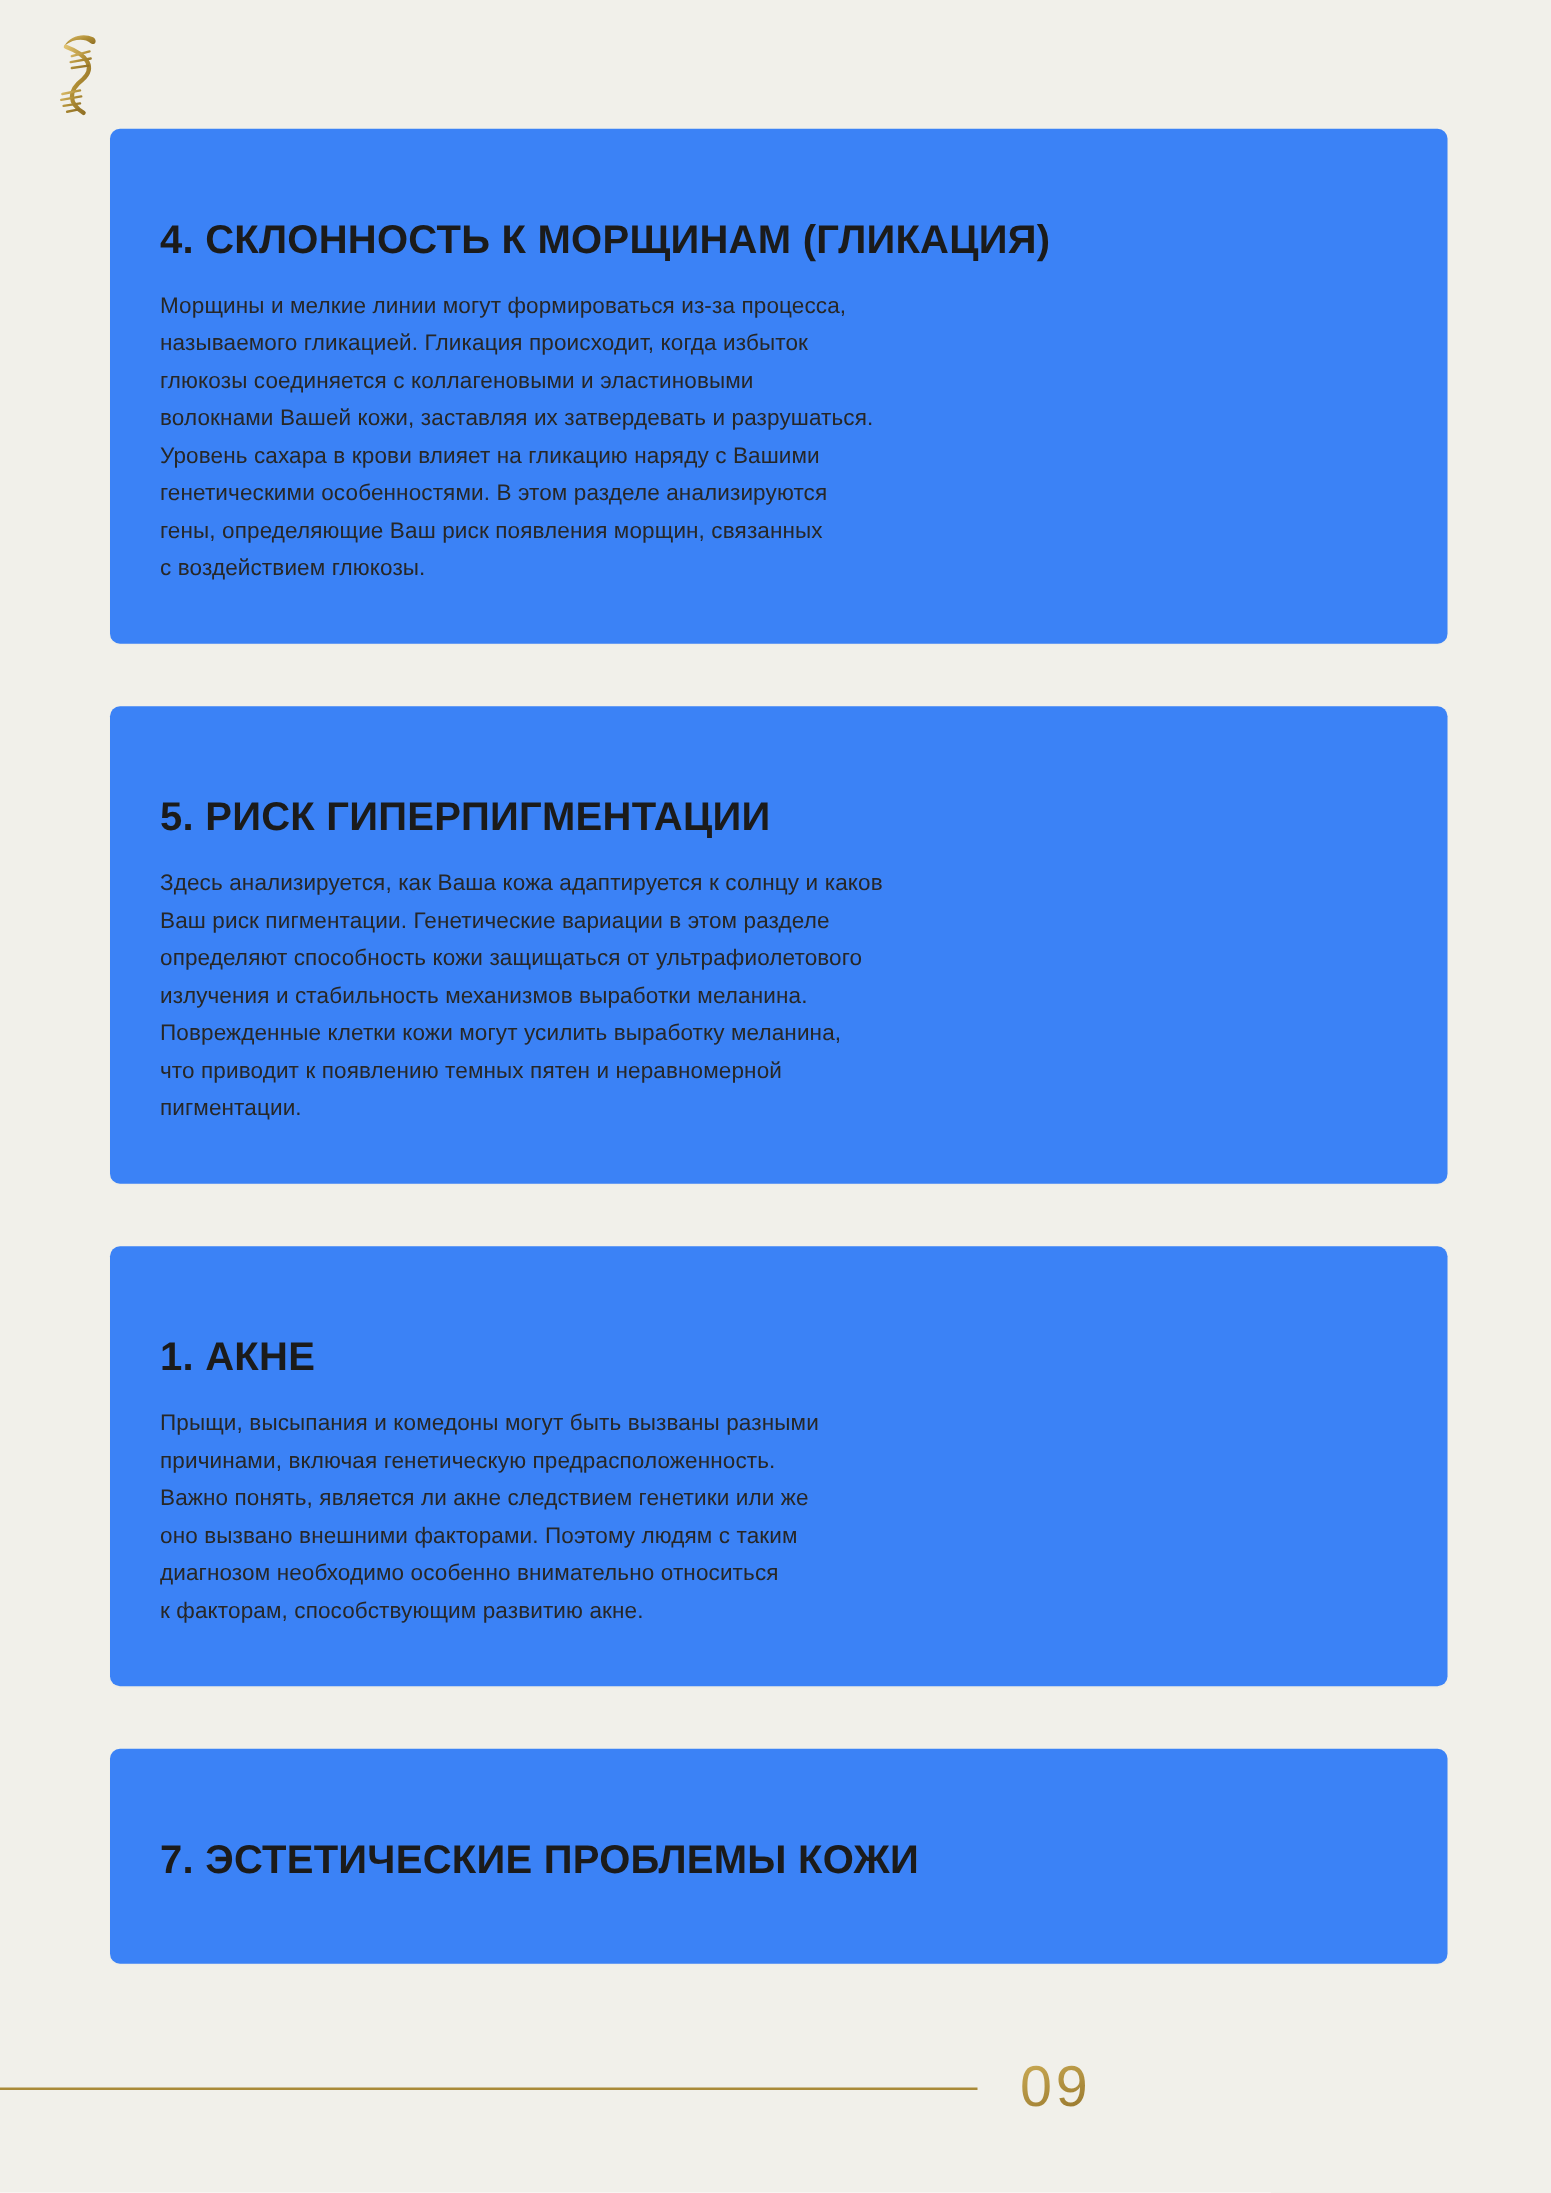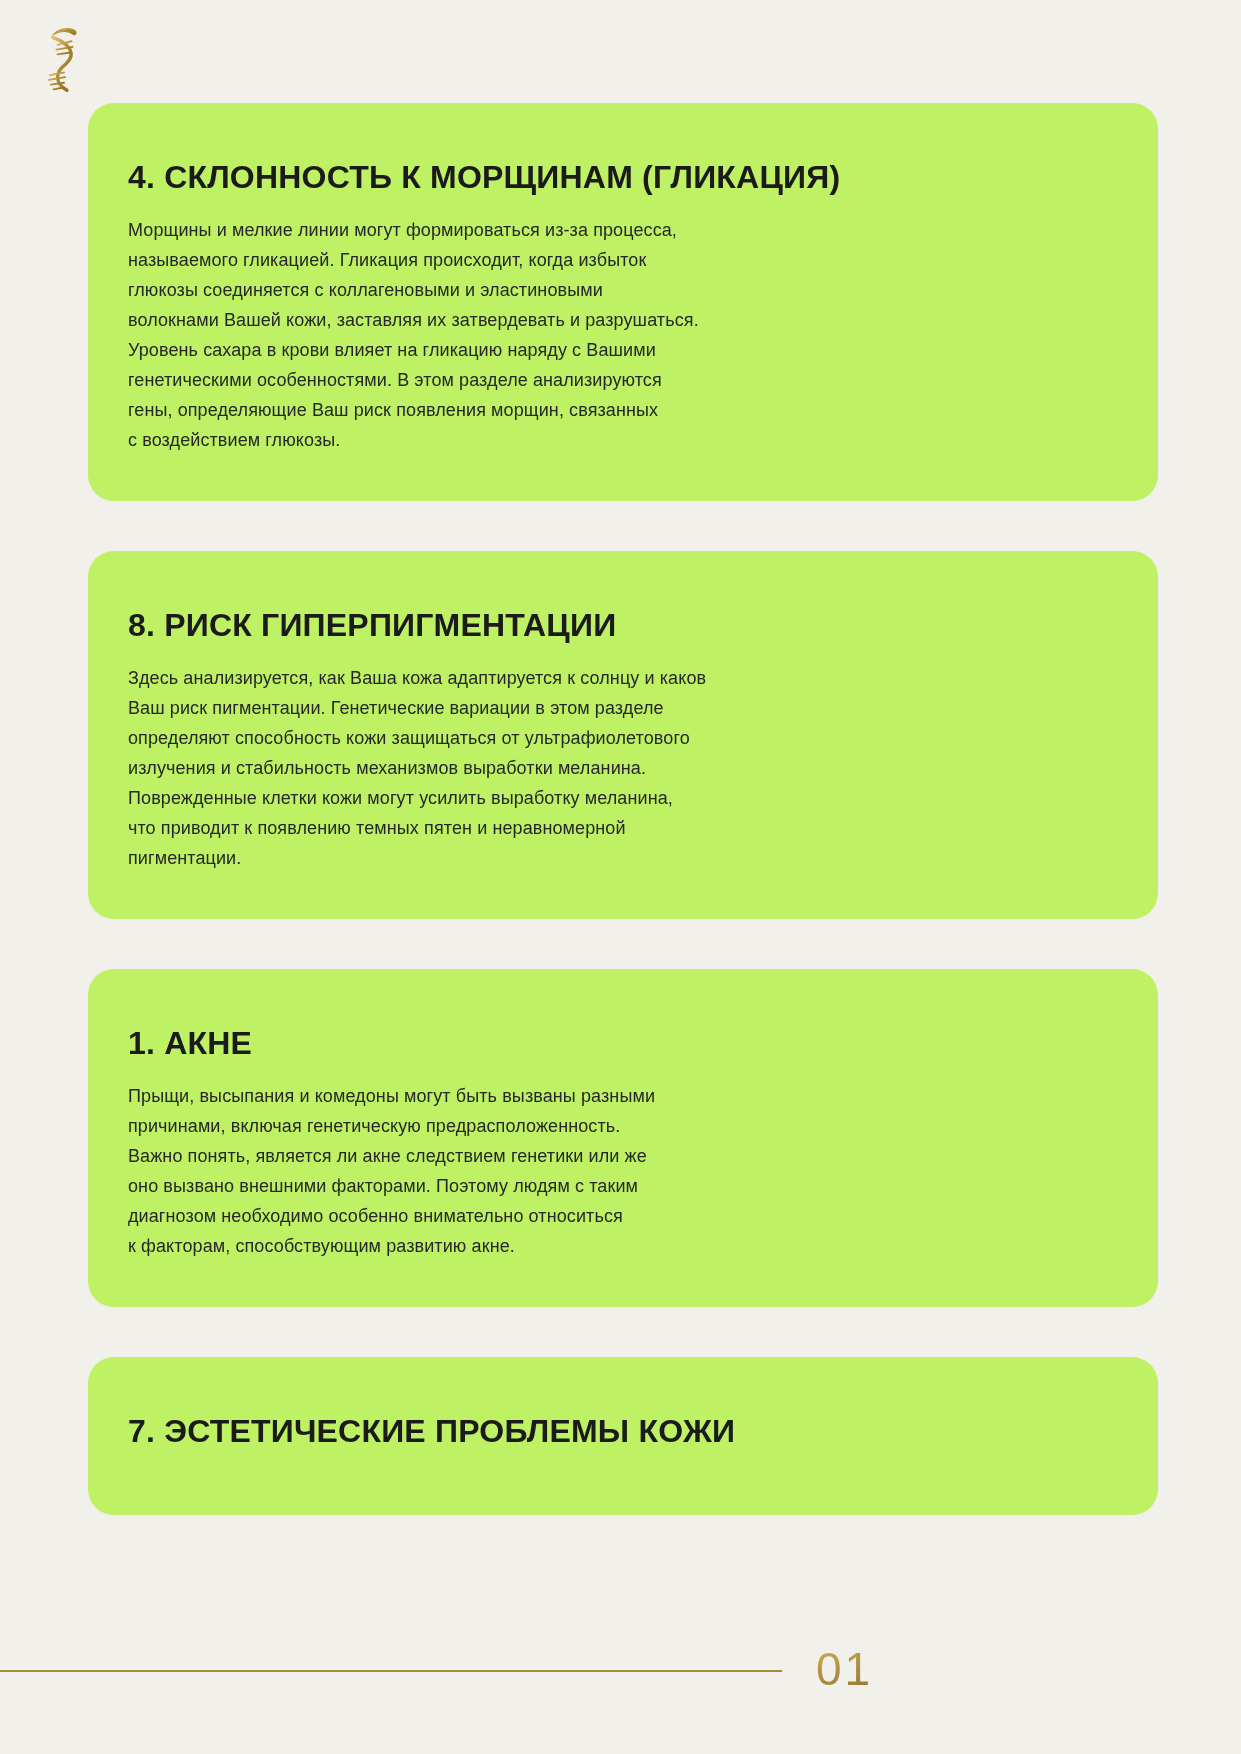--- a/index.html
+++ b/index.html
@@ -21,23 +21,23 @@
   .cards {
     position: absolute;
     left: 88px;
     top: 103px;
     width: 1070px;
     display: flex;
     flex-direction: column;
     gap: 50px;
   }
   .card {
-    background: #bef264;
-    border-radius: 26px;
-    padding: 54px 50px 46px 40px;
+    background: #3b82f6;
+    border-radius: 8px;
+    padding: 68px 50px 46px 40px;
     box-shadow: 0 1px 2px rgba(0,0,0,0.02);
   }
   .card h2 {
     margin: 0 0 18px 0;
     font-size: 32px;
     line-height: 40px;
     font-weight: 700;
     color: #1b1b1b;
     letter-spacing: 0.2px;
   }
@@ -100,21 +100,21 @@
 называемого гликацией. Гликация происходит, когда избыток
 глюкозы соединяется с коллагеновыми и эластиновыми
 волокнами Вашей кожи, заставляя их затвердевать и разрушаться.
 Уровень сахара в крови влияет на гликацию наряду с Вашими
 генетическими особенностями. В этом разделе анализируются
 гены, определяющие Ваш риск появления морщин, связанных
 с воздействием глюкозы.</div>
     </section>
 
     <section class="card">
-      <h2>8. РИСК ГИПЕРПИГМЕНТАЦИИ</h2>
+      <h2>5. РИСК ГИПЕРПИГМЕНТАЦИИ</h2>
       <div class="body">Здесь анализируется, как Ваша кожа адаптируется к солнцу и каков
 Ваш риск пигментации. Генетические вариации в этом разделе
 определяют способность кожи защищаться от ультрафиолетового
 излучения и стабильность механизмов выработки меланина.
 Поврежденные клетки кожи могут усилить выработку меланина,
 что приводит к появлению темных пятен и неравномерной
 пигментации.</div>
     </section>
 
     <section class="card">
@@ -127,15 +127,15 @@
 к факторам, способствующим развитию акне.</div>
     </section>
 
     <section class="card">
       <h2>7. ЭСТЕТИЧЕСКИЕ ПРОБЛЕМЫ КОЖИ</h2>
     </section>
 
   </div>
 
   <div class="footer-line"></div>
-  <div class="page-number">01</div>
+  <div class="page-number">09</div>
 
 </div>
 
 </body></html>

